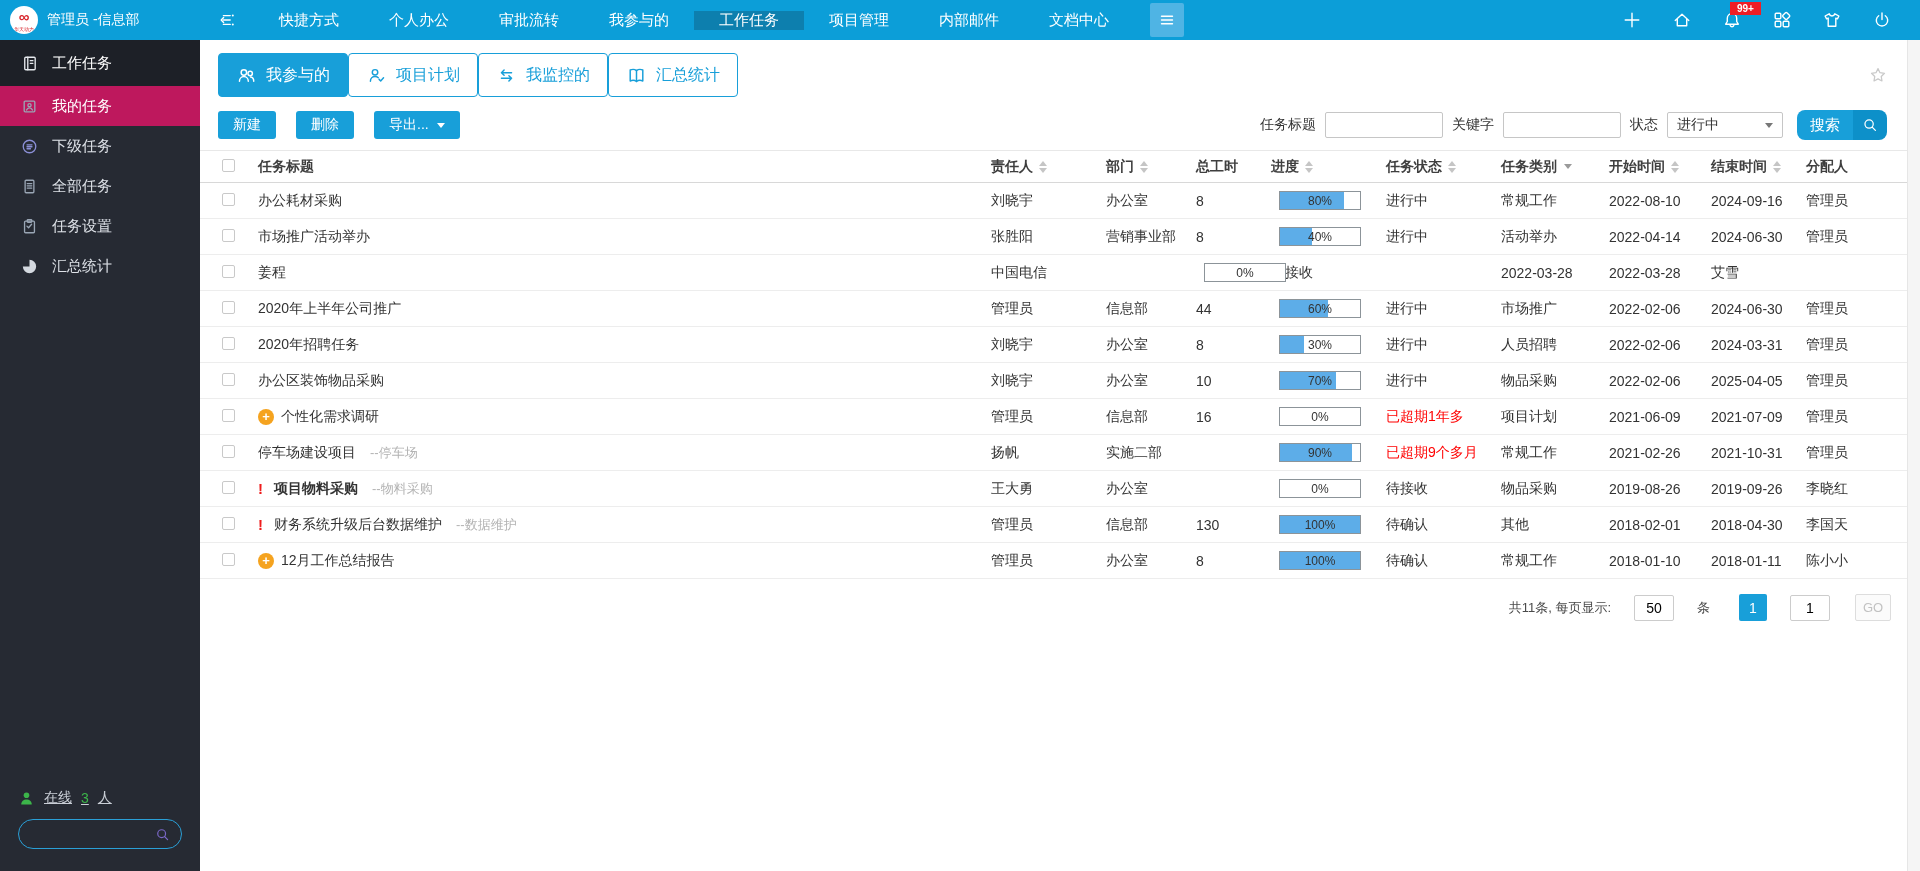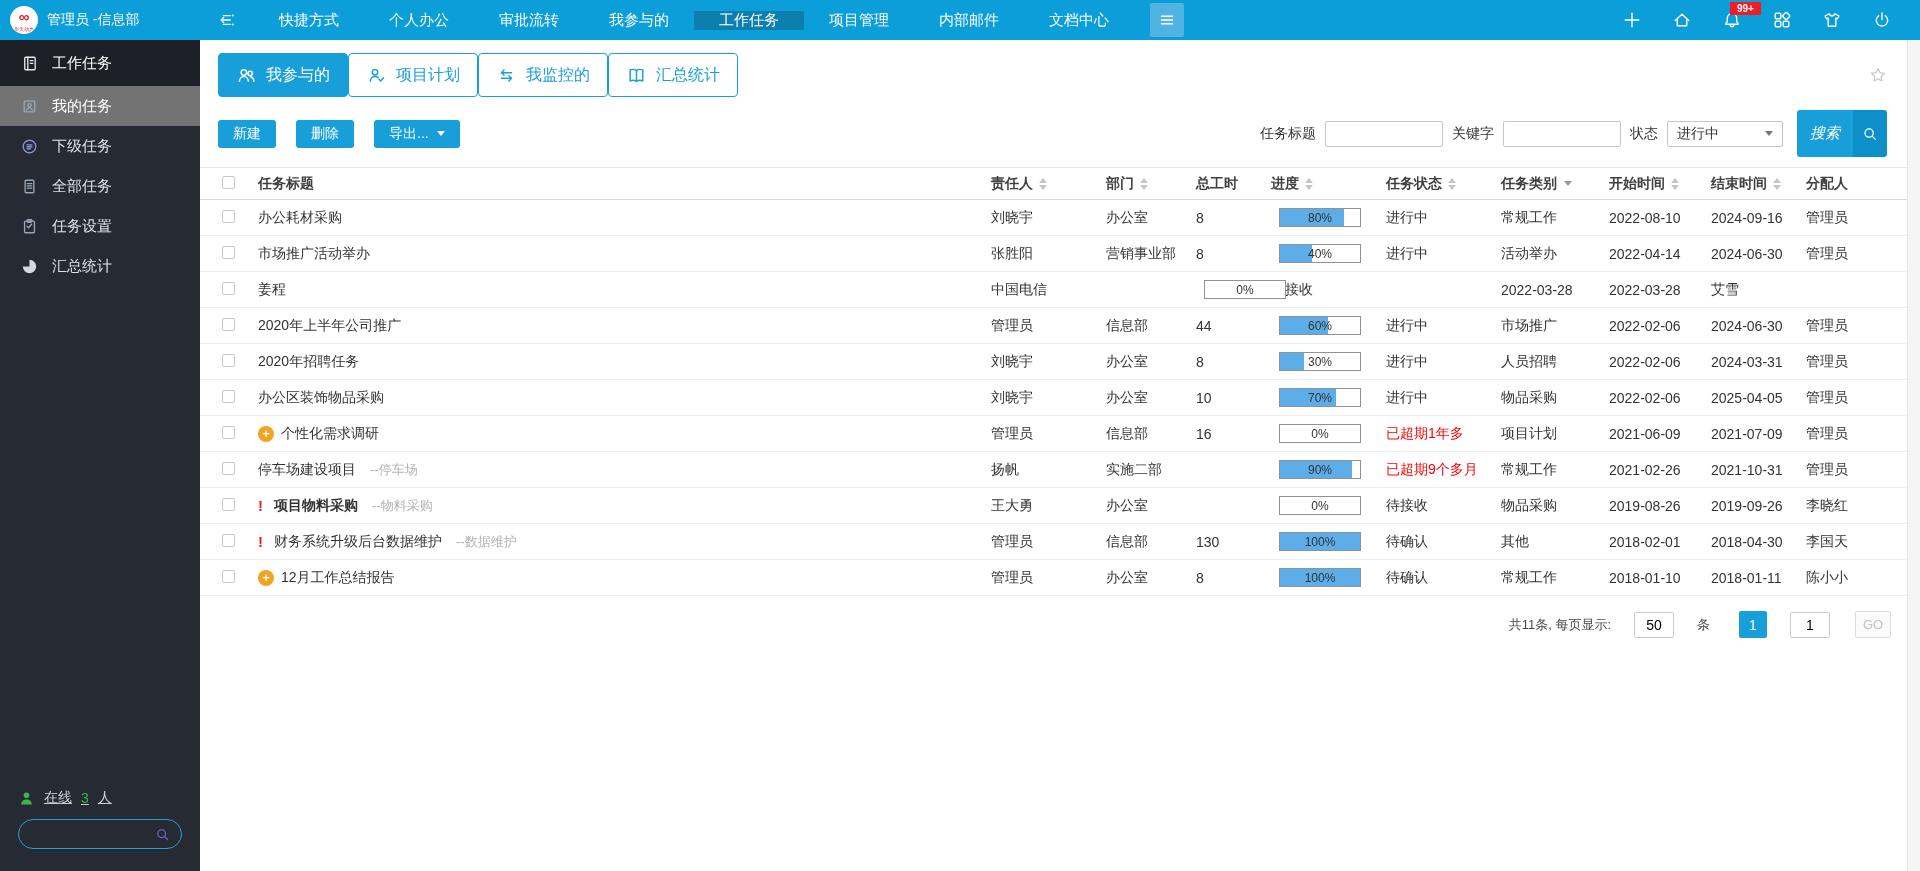--- a/index.html
+++ b/index.html
@@ -27,21 +27,21 @@
   .badge { position:absolute; top:-8px; left:8px; background:#ef1d25; color:#fff; font-size:10px;
     font-weight:bold; padding:1px 7px; border-radius:0; line-height:11px; white-space:nowrap; }
 
   
   .app { display:flex; height:831px; }
   .sidebar { width:200px; flex-shrink:0; background:#262a33; display:flex; flex-direction:column; }
   .side-header { height:46px; background:#1d2027; display:flex; align-items:center; gap:13px;
     padding-left:20px; color:#fff; font-size:15px; }
   .side-item { height:40px; display:flex; align-items:center; gap:13px; padding-left:20px;
     color:#dde1e7; font-size:15px; cursor:pointer; }
-  .side-item.active { background:#737373; color:#fff; }
+  .side-item.active { background:#be185d; color:#fff; }
   .sicon { width:19px; height:19px; color:#9aa6b5; flex-shrink:0; }
   .side-header .sicon { color:#e6e9ee; }
   .sicon.c-purple { color:#8b8fd6; }
   .sicon.c-light { color:#d4d9e0; }
   .side-spacer { flex:1; }
   .side-bottom { padding:12px 18px 22px; }
   .online { display:flex; align-items:center; gap:9px; font-size:14px; color:#c9ced6;text-decoration:underline; }
   .online .cnt { color:#3cb54a; }
   .online-icon { width:17px; height:17px; color:#3cb54a; }
   .side-search { margin-top:12px; height:30px; border:1px solid #2a9fd6; border-radius:15px;
@@ -65,21 +65,21 @@
   .toolbar { display:flex; align-items:center; gap:20px; padding:2px 20px 10px 18px; }
   .btn { height:28px; background:#189fd9; color:#fff; border:none; border-radius:3px; padding:0 15px;
     font-size:14px; display:flex; align-items:center; gap:8px; cursor:pointer; white-space:nowrap; }
   .caret { width:0; height:0; border-left:4px solid transparent; border-right:4px solid transparent;
     border-top:5px solid #fff; display:inline-block; }
   .search-area { margin-left:auto; display:flex; align-items:center; gap:9px; font-size:14px; color:#333; }
   .tinput { width:118px; height:26px; border:1px solid #c6c6c6; border-radius:2px; padding:0 6px; font-size:13px; outline:none; }
   .select { width:116px; height:26px; border:1px solid #c6c6c6; border-radius:2px; background:#fff;
     display:flex; align-items:center; justify-content:space-between; padding:0 9px; font-size:14px; cursor:pointer; }
   .select .caret { border-top-color:#777; }
-  .search-btn { display:flex; height:47px; border-radius:3px; overflow:hidden; cursor:pointer; margin-left:5px;font-style:italic; }
+  .search-btn { display:flex; height:30px; border-radius:8px; overflow:hidden; cursor:pointer; margin-left:5px; }
   .search-btn .txt { background:#189fd9; color:#fff; font-size:15px; display:flex; align-items:center; padding:0 13px; }
   .search-btn .magwrap { background:#0d90c9; width:34px; display:flex; align-items:center; justify-content:center; color:#fff; }
   .search-btn .magwrap .icon18 { width:18px; height:18px; }
 
   
   .thead,.trow { display:grid;
     grid-template-columns:36px minmax(0,1fr) 115px 90px 75px 115px 115px 108px 102px 95px 101px;
     align-items:center; padding-left:22px; }
   .thead { height:33px; border-top:1px solid #e8e8e8; border-bottom:1px solid #d8d8d8;
     font-size:14px; font-weight:bold; color:#3f3f3f; }

